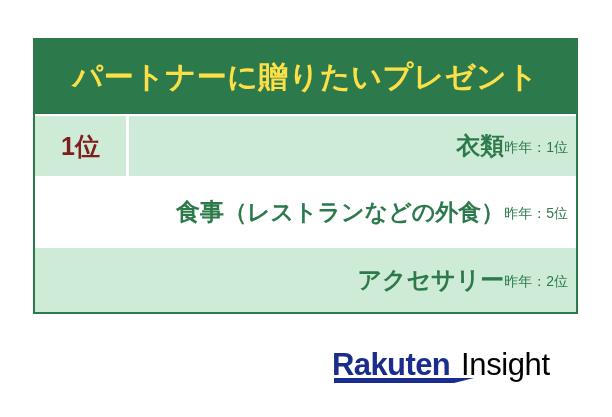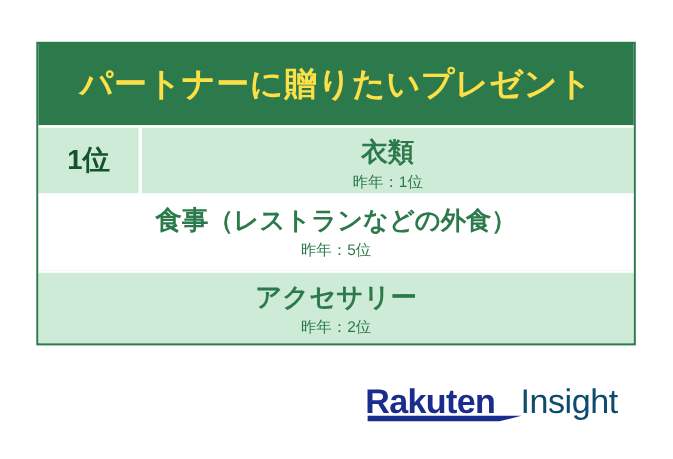--- a/index.html
+++ b/index.html
@@ -69,32 +69,32 @@
     width: 94px;
     flex: 0 0 94px;
     display: flex;
     align-items: center;
     justify-content: center;
     border-right: 3px solid #ffffff;
     box-sizing: border-box;
   }
 
   .rank-cell-label {
-    color: #14532d;
+    color: #7f1d1d;
     font-size: 25px;
     font-weight: bold;
     line-height: 1;
   }
 
   .item-cell {
     flex: 1 1 auto;
     display: flex;
-    flex-direction: column;
-    align-items: center;
-    justify-content: space-between;
+    flex-direction: row;
+    align-items: center;
+    justify-content: flex-end;
     padding: 9px 8px 10px 8px;
     box-sizing: border-box;
   }
 
   .item-main {
     color: #2C7A4B;
     font-weight: bold;
     font-size: 24px;
     line-height: 1.15;
     text-align: center;
@@ -151,27 +151,27 @@
 
   .logo-swoosh {
     position: absolute;
     left: 2px;
     bottom: -4px;
     width: 142px;
     height: 7px;
   }
 
   .logo-insight {
-    color: #0c4a6e;
+    color: #000000;
     font-size: 31px;
     font-weight: normal;
     letter-spacing: -0.4px;
     line-height: 1;
     display: inline-block;
-    margin-left: 23px;
+    margin-left: 11px;
   }
 </style>
 </head>
 <body>
 
 <div class="poster">
 
   <div class="rank-table">
 
     <div class="table-header">

